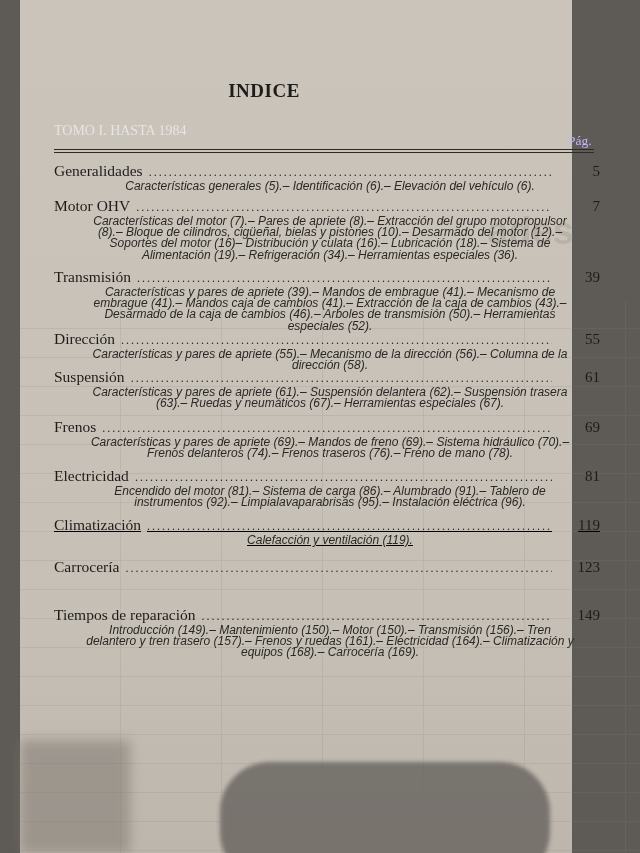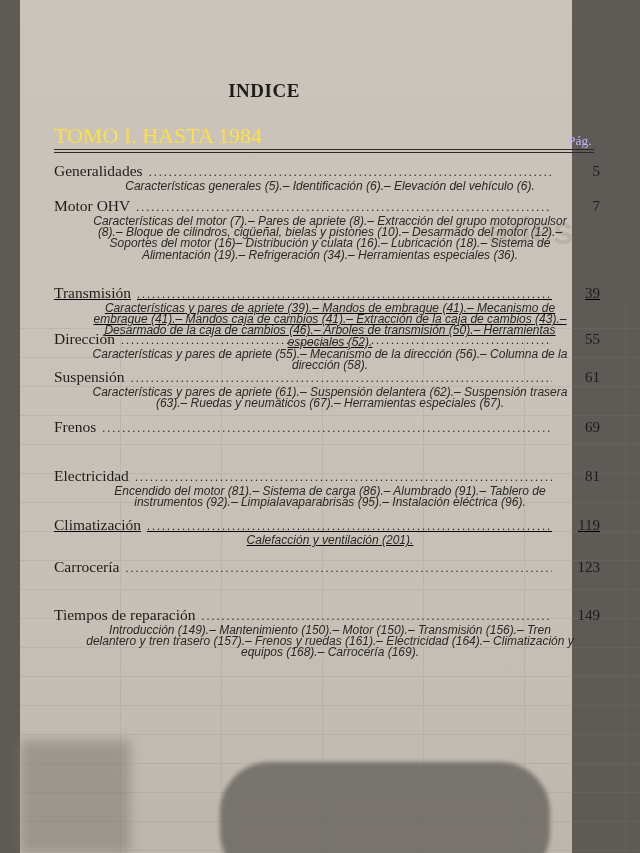--- a/index.html
+++ b/index.html
@@ -11,21 +11,21 @@
     background:
       repeating-linear-gradient(180deg,transparent 0 28px,#8a857e 28px 29px),
       repeating-linear-gradient(90deg,transparent 0 100px,#8a857e 100px 101px);}
   .ghost-word{position:absolute;right:-2px;top:210px;font-family:"Liberation Sans",sans-serif;
     font-weight:bold;font-size:38px;color:#b3aca3;opacity:.7;}
   .shadow{position:absolute;left:200px;top:762px;width:330px;height:120px;border-radius:50px;
     background:#6c6863;opacity:.85;filter:blur(2px);}
   .shadow2{position:absolute;left:0;top:740px;width:110px;height:113px;background:#7a746d;opacity:.5;filter:blur(6px);}
   .title{position:absolute;left:0;width:528px;top:80px;text-align:center;font-weight:bold;
     font-size:19px;color:#1e1c1a;letter-spacing:.5px;}
-  .tomo{position:absolute;left:54px;top:123px;font-size:22px;color:#fde047;}
+  .tomo{position:absolute;left:54px;top:123px;font-size:14px;color:#e5e5e5;}
   .pag{position:absolute;left:568px;top:133px;font-size:13.5px;color:#c4b5fd;text-align:center;}
   .rule{position:absolute;left:54px;width:540px;height:1px;background:#2c2a27;}
   .entry{position:absolute;left:54px;width:546px;}
   .head{display:flex;align-items:baseline;font-size:15.5px;color:#1e1c1a;}
   .head .name{white-space:nowrap;}
   .head .dots{flex:1;overflow:hidden;white-space:nowrap;margin:0 8px 0 6px;font-size:12px;letter-spacing:2px;color:#2a2826;}
   .head .pg{width:40px;text-align:right;font-size:15px;}
   .desc{margin-left:31px;width:490px;font-family:"Liberation Sans",sans-serif;font-style:italic;
     font-size:12px;line-height:11.2px;color:#2a2826;margin-top:1px;text-align:center;}
 </style>
@@ -56,21 +56,21 @@
 
 <div class="entry" style="top:197px;">
   <div class="head">
       <span class="name">Motor OHV</span>
       <span class="dots">................................................................................................</span>
       <span class="pg">7</span>
     </div>
   <div class="desc">Características del motor (7).– Pares de apriete (8).– Extracción del grupo motopropulsor (8).– Bloque de cilindros, cigüeñal, bielas y pistones (10).– Desarmado del motor (12).– Soportes del motor (16)– Distribución y culata (16).– Lubricación (18).– Sistema de Alimentación (19).– Refrigeración (34).– Herramientas especiales (36).</div>
 </div>
 
-<div class="entry" style="top:284px;text-decoration:underline;">
+<div class="entry" style="top:268px;">
   <div class="head">
       <span class="name">Transmisión</span>
       <span class="dots">................................................................................................</span>
       <span class="pg">39</span>
     </div>
   <div class="desc">Características y pares de apriete (39).– Mandos de embrague (41).– Mecanismo de embrague (41).– Mandos caja de cambios (41).– Extracción de la caja de cambios (43).– Desarmado de la caja de cambios (46).– Arboles de transmisión (50).– Herramientas especiales (52).</div>
 </div>
 
 <div class="entry" style="top:330px;">
   <div class="head">
@@ -89,38 +89,39 @@
     </div>
   <div class="desc">Características y pares de apriete (61).– Suspensión delantera (62).– Suspensión trasera (63).– Ruedas y neumáticos (67).– Herramientas especiales (67).</div>
 </div>
 
 <div class="entry" style="top:418px;">
   <div class="head">
       <span class="name">Frenos</span>
       <span class="dots">................................................................................................</span>
       <span class="pg">69</span>
     </div>
+  <div class="desc">Características y pares de apriete (69).– Mandos de freno (69).– Sistema hidráulico (70).– Frenos delanteros (74).– Frenos traseros (76).– Freno de mano (78).</div>
 </div>
 
 <div class="entry" style="top:467px;">
   <div class="head">
       <span class="name">Electricidad</span>
       <span class="dots">................................................................................................</span>
       <span class="pg">81</span>
     </div>
   <div class="desc">Encendido del motor (81).– Sistema de carga (86).– Alumbrado (91).– Tablero de instrumentos (92).– Limpialavaparabrisas (95).– Instalación eléctrica (96).</div>
 </div>
 
 <div class="entry" style="top:516px;text-decoration:underline;">
   <div class="head">
       <span class="name">Climatización</span>
       <span class="dots">................................................................................................</span>
       <span class="pg">119</span>
     </div>
-  <div class="desc">Calefacción y ventilación (201).</div>
+  <div class="desc">Calefacción y ventilación (119).</div>
 </div>
 
 <div class="entry" style="top:558px;">
   <div class="head">
       <span class="name">Carrocería</span>
       <span class="dots">................................................................................................</span>
       <span class="pg">123</span>
     </div>
 </div>
 

